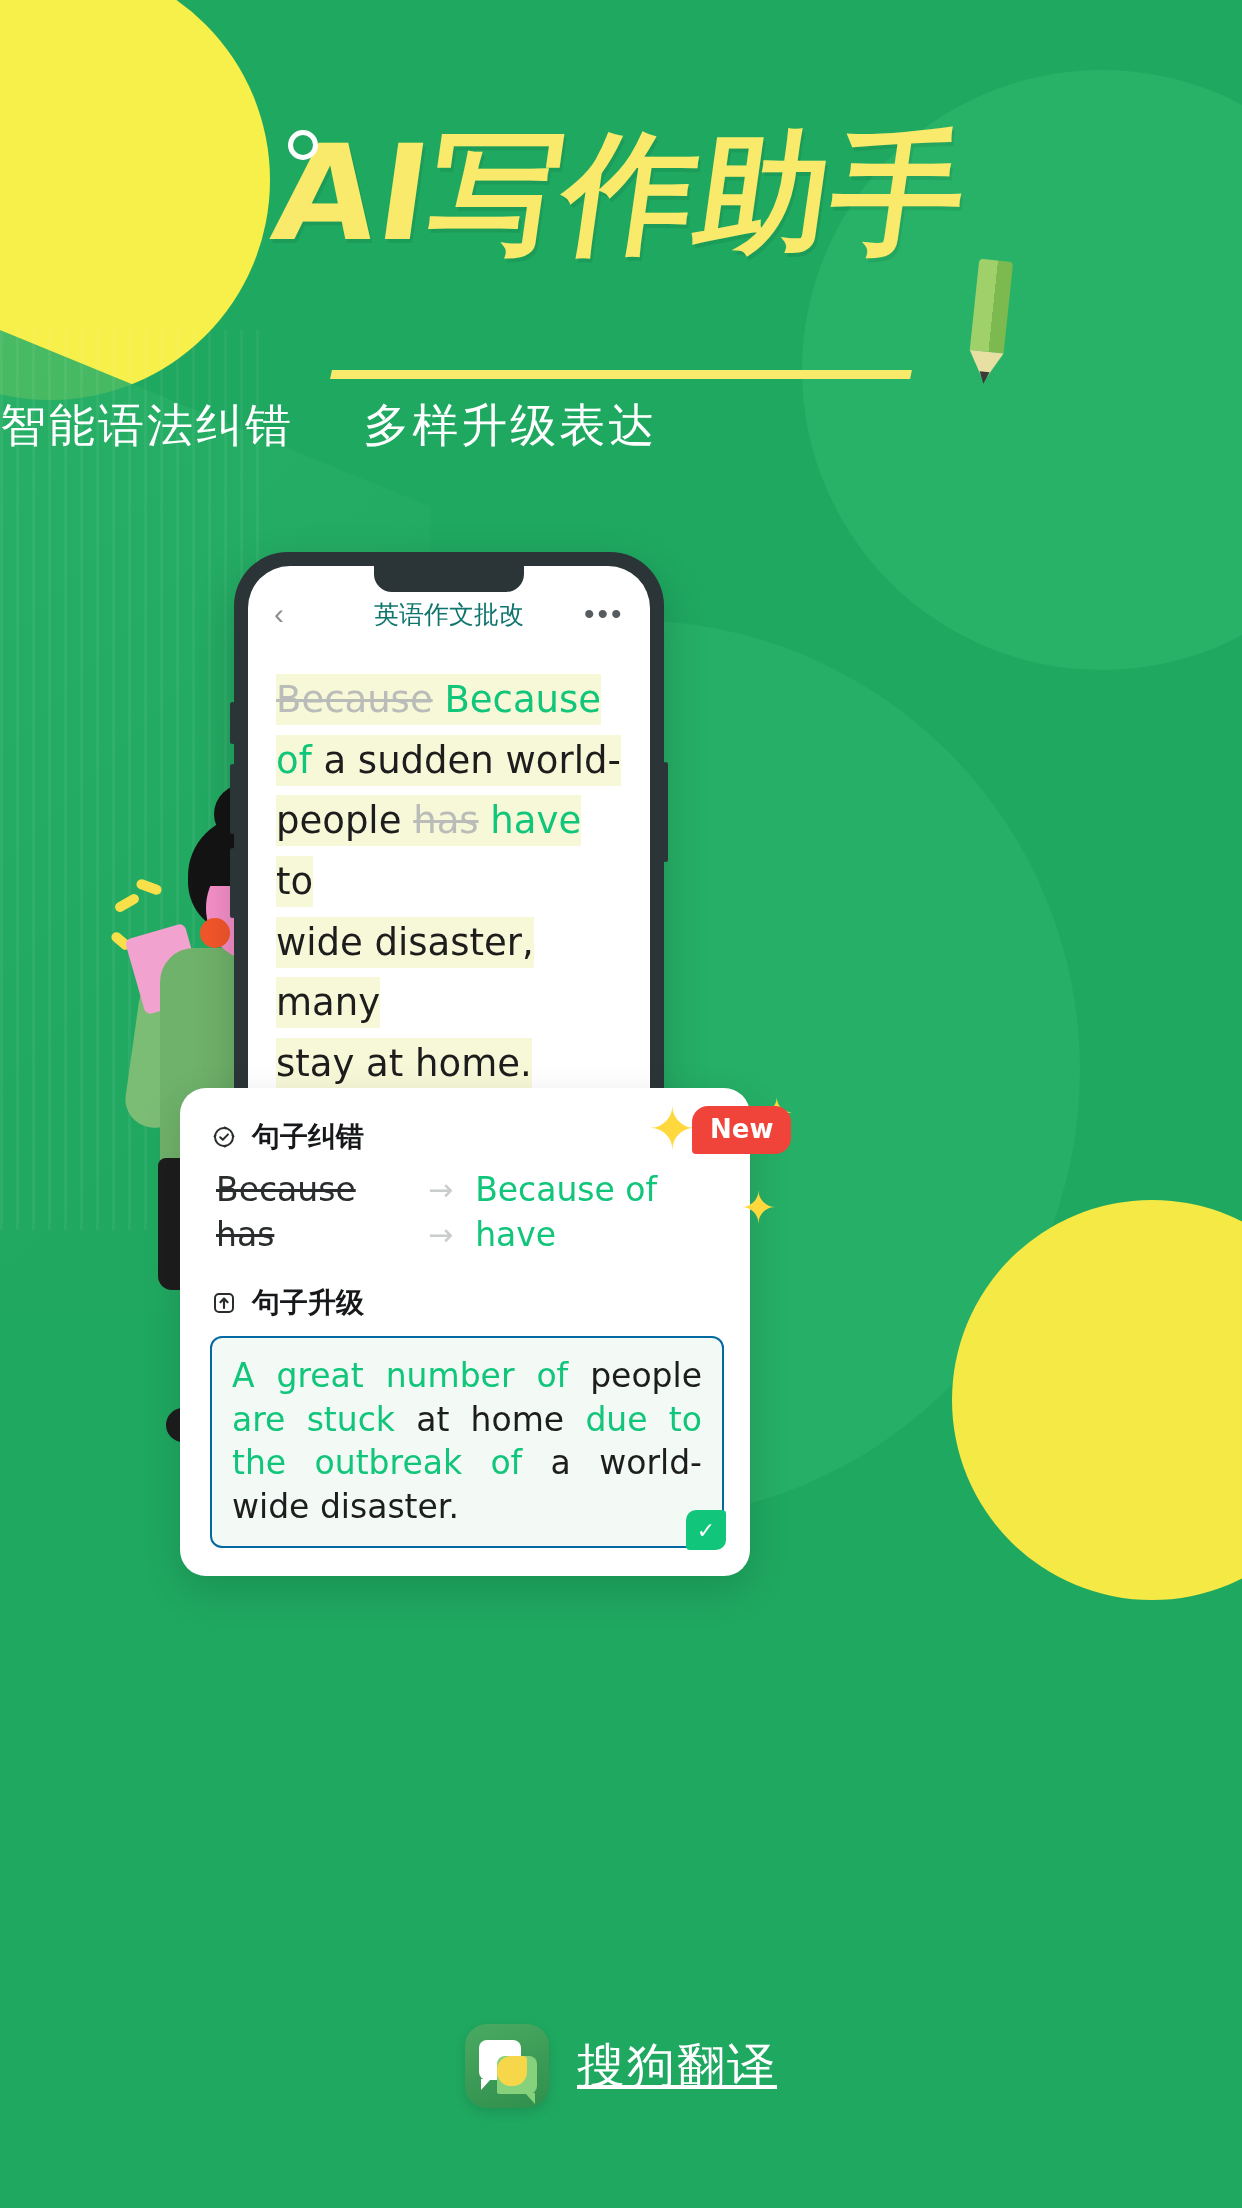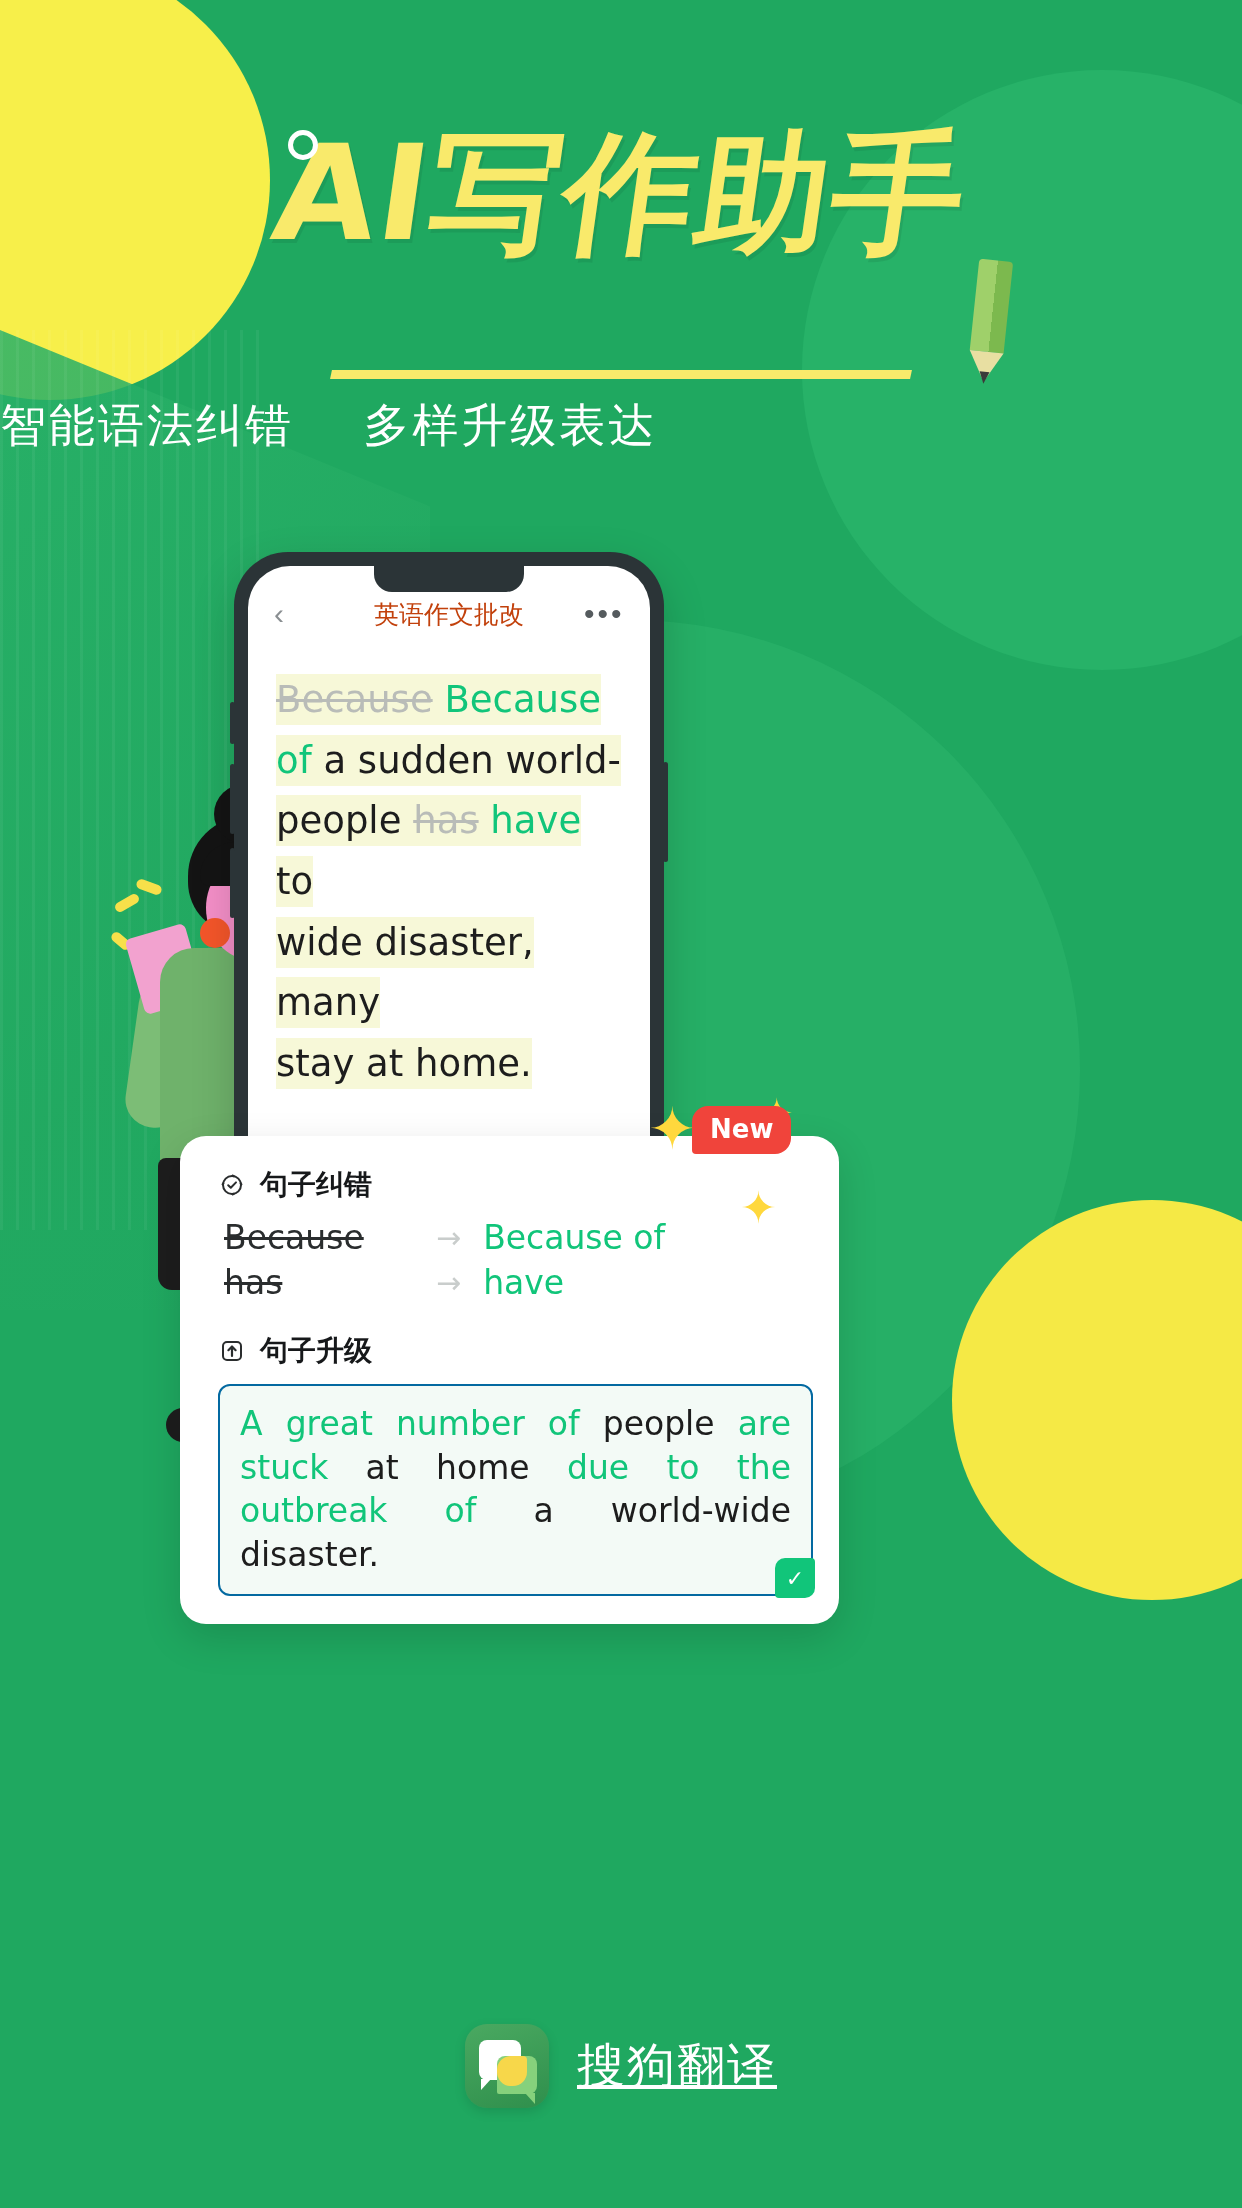--- a/index.html
+++ b/index.html
@@ -128,21 +128,21 @@
     height: 78px;
     display: flex; align-items: center;
     padding: 18px 26px 0 26px;
   }
   .nav-back {
     font-size: 30px; color: #8a8f92; line-height: 1;
     width: 40px;
   }
   .nav-title {
     flex: 1; text-align: center;
-    font-size: 25px; color: #c2410c; font-weight: 500;
+    font-size: 25px; color: #0f766e; font-weight: 500;
     font-family: "DejaVu Sans", "Liberation Sans", sans-serif;
   }
   .nav-more {
     width: 40px; text-align: right;
     font-size: 30px; color: #555b5e; letter-spacing: 3px; line-height: .4;
   }
 
   .essay {
     padding: 26px 28px 0 28px;
     font-size: 37px;
@@ -150,26 +150,26 @@
     color: #1d1d1d;
     font-family: "DejaVu Sans", "Liberation Sans", sans-serif;
   }
   .essay .hl { background: #f7f8d8; padding: 4px 0; }
   .essay .strike { color: #b9bcb8; text-decoration: line-through; }
   .essay .fix { color: #11c57a; }
 
   
   .result-card {
     position: absolute;
-    left: 180px; top: 1136px;
-    width: 659px;
+    left: 180px; top: 1088px;
+    width: 570px;
     background: #ffffff;
     border-radius: 26px;
     box-shadow: 0 14px 40px rgba(0,0,0,.14);
-    padding: 30px 26px 28px 38px;
+    padding: 30px 26px 28px 30px;
   }
   .sec-head { display: flex; align-items: center; gap: 14px; margin-bottom: 14px; }
   .sec-icon { width: 28px; height: 28px; flex: none; position: relative; }
   .sec-title {
     font-size: 28px; font-weight: 700; color: #16181a;
     font-family: "DejaVu Sans", "Liberation Sans", sans-serif;
   }
   .fix-row {
     display: flex; align-items: center;
     font-size: 33px;

